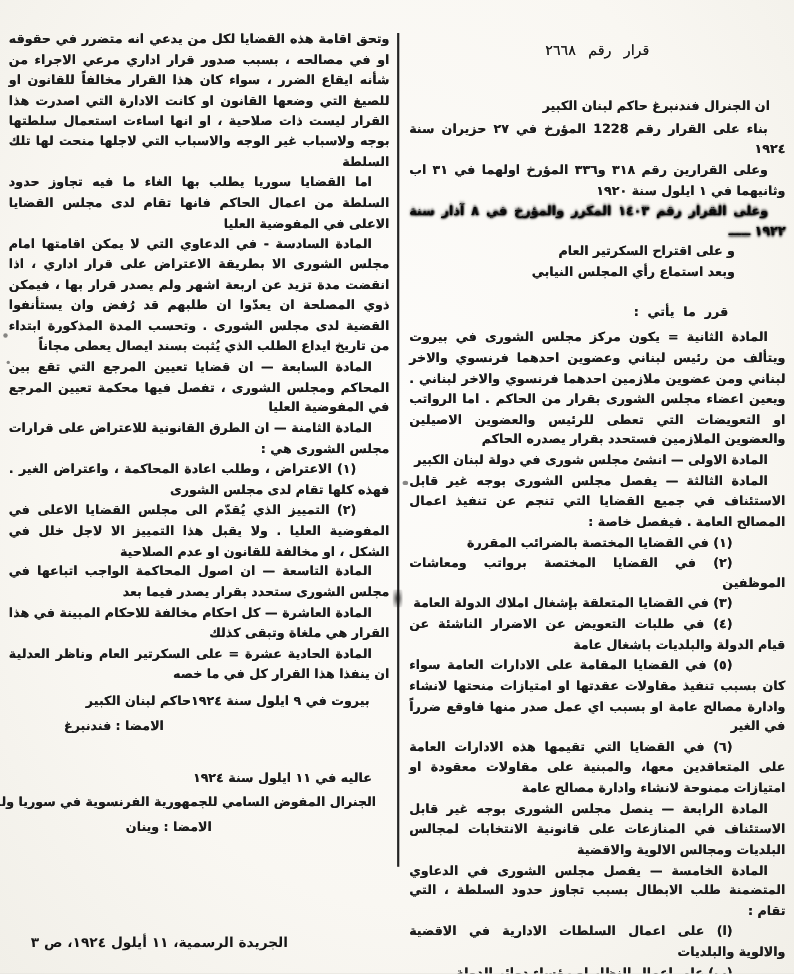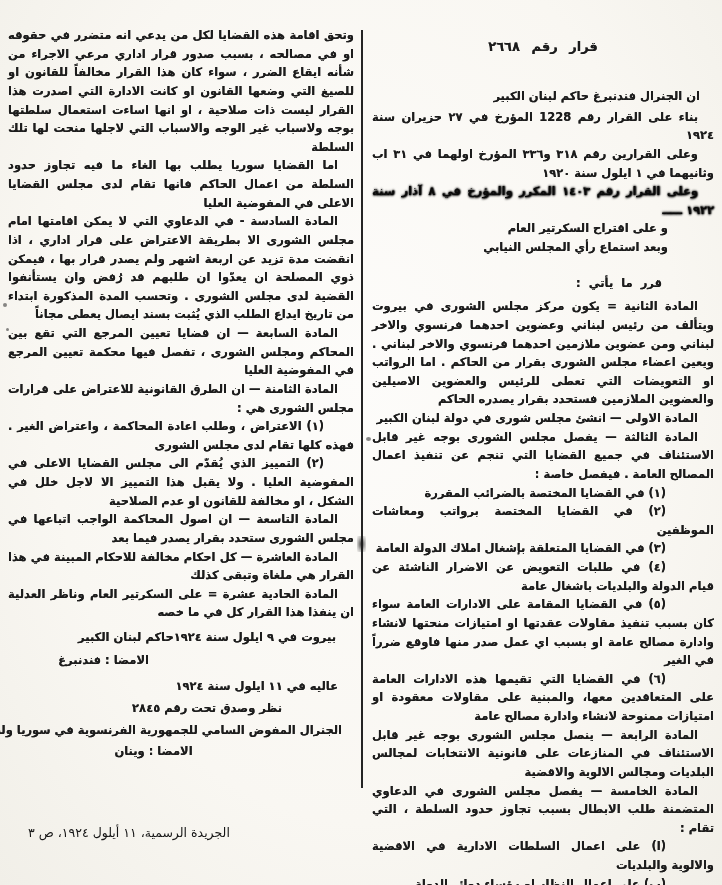--- a/index.html
+++ b/index.html
@@ -42,21 +42,21 @@
     font-size: 11.5px;
     line-height: 1.62;
     text-align: justify;
     text-shadow: 0 0 .5px rgba(25,25,25,.85);
   }
   .col-right { top: 36px; right: 8px;  width: 342px; }
   .col-left  { top: 26px; left: 8px;   width: 346px; }
   .decree-title {
     margin: 0 0 30px 0;
     font-size: 13px;
-    font-weight: bold;
+    font-weight: normal;
     text-align: center;
     word-spacing: 7px;
   }
   .paras p { margin: 0; }
   .s-p        { text-indent: 16px; }
   .s-pflush   { text-indent: 0; }
   .s-opening  { text-indent: 14px; margin-bottom: 2px !important; }
   .s-indent2  { padding-right: 46px; }
   .s-heading  { padding-right: 52px; margin: 17px 0 5px 0 !important; word-spacing: 4px; }
   .s-item     { text-indent: 48px; }
@@ -69,30 +69,30 @@
   }
   .sig-row {
     display: flex;
     justify-content: space-between;
     padding: 0 18px 0 0;
     margin-top: 6px;
   }
   .sig-row .sig-left { padding-left: 198px; white-space: nowrap; }
   .sig-row .sig-right { white-space: nowrap; }
   .sig-name { padding-right: 205px; margin-top: 4px; white-space: nowrap; }
-  .rat-place { padding-right: 16px;  margin-top: 8px; }
+  .rat-place { padding-right: 16px;  margin-top: 29px; }
   .rat-note  { padding-right: 72px;  margin-top: 3px; }
   .rat-title { padding-right: 12px;  margin-top: 3px; white-space: nowrap; }
   .rat-sign  { padding-right: 55px;  margin-top: 3px; text-align: center; }
   .footer-caption {
     position: absolute;
-    left: 28px; bottom: 45px;
+    left: 28px; bottom: 21px;
     direction: rtl;
     font-size: 12.5px;
-    font-weight: normal;
+    font-weight: bold;
     color: #151515;
     white-space: nowrap;
   }
 </style>
 </head>
 <body>
 
 <div class="page">
 
   <div class="column-divider"></div>
@@ -143,20 +143,19 @@
         <p class="para s-p">المادة الحادية عشرة = على السكرتير العام وناظر العدلية ان ينفذا هذا القرار كل في ما خصه</p>
       </div>
 
     <div class="sig-row">
       <span class="sig-right">بيروت في ٩ ايلول سنة ١٩٢٤</span>
       <span class="sig-left">حاكم لبنان الكبير</span>
     </div>
     <div class="sig-name">الامضا : فندنبرغ</div>
 
     <div class="rat-place">عاليه في ١١ ايلول سنة ١٩٢٤</div>
-    <div class="rat-note">نظر وصدق تحت رقم ٢٨٤٥</div>
     <div class="rat-title">الجنرال المفوض السامي للجمهورية الفرنسوية في سوريا ولبنان</div>
     <div class="rat-sign">الامضا : وينان</div>
   </section>
 
   <div class="footer-caption">الجريدة الرسمية، ١١ أيلول ١٩٢٤، ص ٣</div>
 
 </div>
 
 </body></html>

